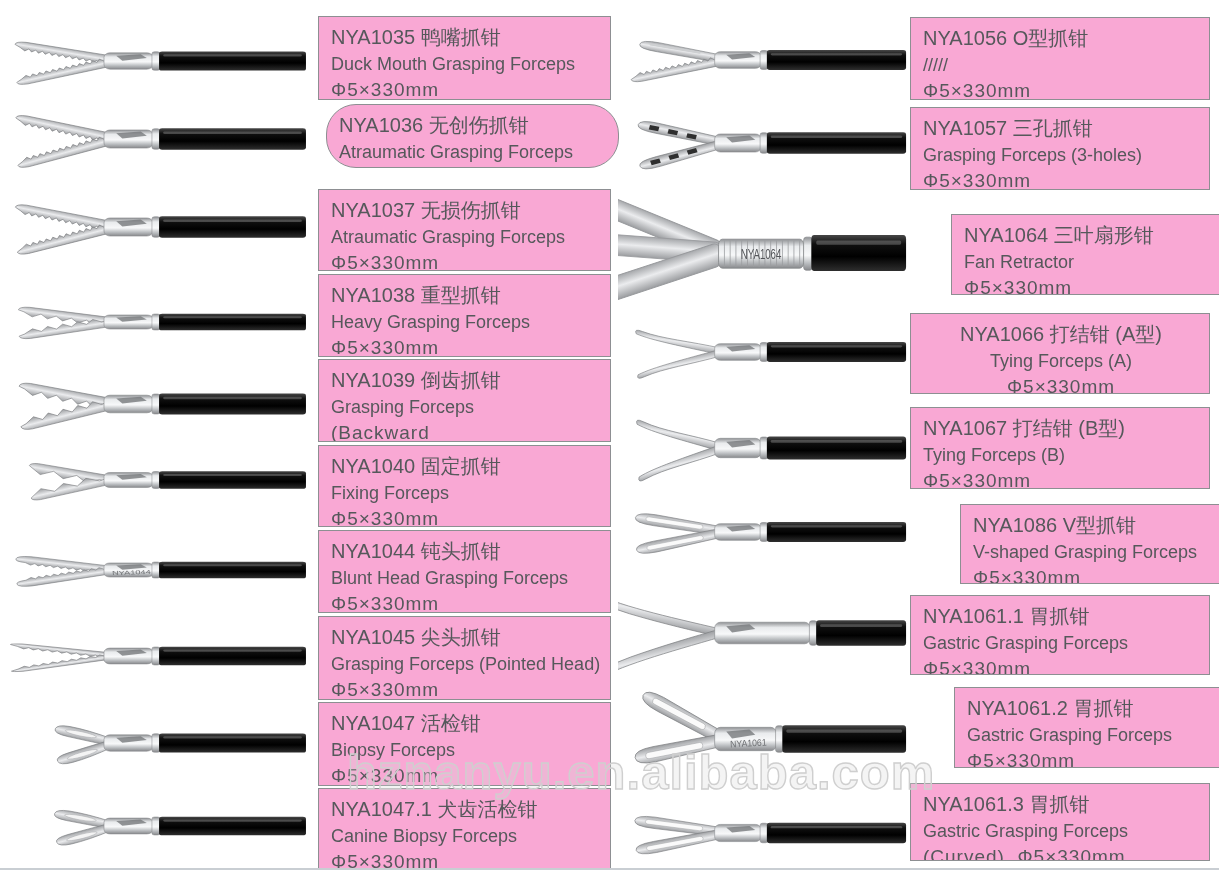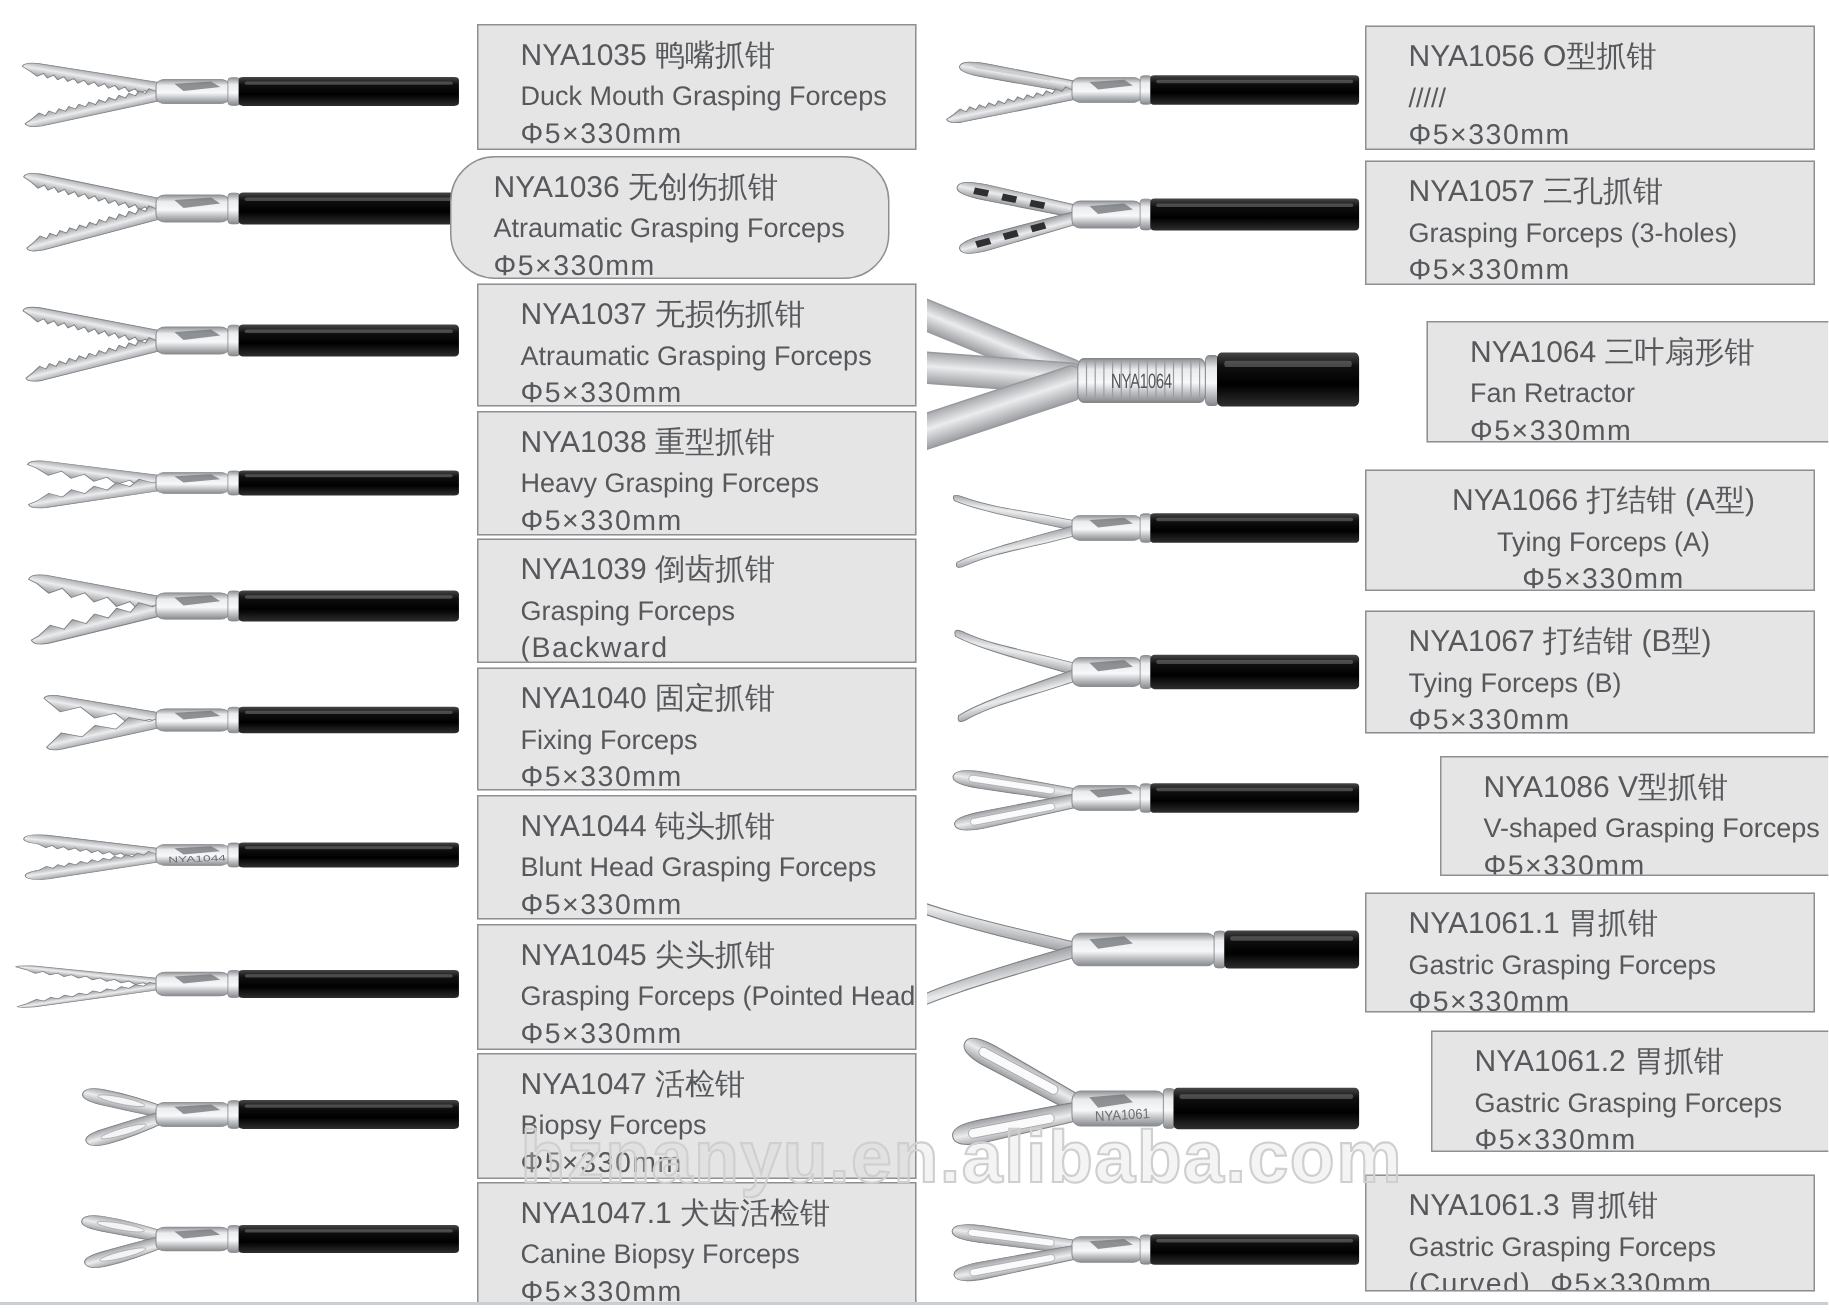--- a/index.html
+++ b/index.html
@@ -3,23 +3,23 @@
 <meta charset="utf-8">
 <style>
   html,body{margin:0;padding:0;background:#ffffff;}
   #stage{
     position:relative; width:1219px; height:875px; overflow:hidden;
     background:#ffffff;
     font-family:"Liberation Sans","DejaVu Sans",sans-serif;
     color:var(--text,#56585b);
   }
   .pbox{
-    position:absolute; box-sizing:border-box; background:#e5e5e5;
+    position:absolute; box-sizing:border-box; background:#f9a8d4;
     border:1.6px solid var(--border,#8d8f92);
-    padding:7px 10px 0 28px; overflow:hidden;
+    padding:7px 10px 0 12px; overflow:hidden;
   }
   .pbox .l1{font-size:20px; line-height:27px; white-space:nowrap;}
   .pbox .l2{font-size:18px; line-height:26px; white-space:nowrap;}
   .pbox .l3{font-size:19px; line-height:26px; letter-spacing:1px; white-space:pre-wrap;}
   .instr{position:absolute;}
   .instr svg{display:block; width:100%; height:100%;}
   #watermark{
     position:absolute; left:347px; top:744px; width:510px; height:60px;
     font-size:49px; font-weight:700; letter-spacing:1px; white-space:nowrap;
     color:rgba(214,214,214,0.28);
@@ -215,21 +215,21 @@
           <rect x="158" y="41" width="136" height="3" rx="1.5" fill="#777" opacity="0.55"></rect>
         </svg>
       </div>
     </div>
   <div id="left-boxes">
       <div class="pbox" style="left: 318px; top: 16px; width: 293px; height: 84px;">
     <div class="l1"><span class="code">NYA1035</span> <span class="cn">鸭嘴抓钳</span></div>
     <div class="l2">Duck Mouth Grasping Forceps</div>
     <div class="l3">Φ5×330mm</div>
   </div>
-      <div class="pbox" style="left: 300px; top: 104px; width: 293px; height: 82px; border-radius: 30px;">
+      <div class="pbox" style="left: 326px; top: 104px; width: 293px; height: 64px; border-radius: 30px;">
     <div class="l1"><span class="code">NYA1036</span> <span class="cn">无创伤抓钳</span></div>
     <div class="l2">Atraumatic Grasping Forceps</div>
     <div class="l3">Φ5×330mm</div>
   </div>
       <div class="pbox" style="left: 318px; top: 189px; width: 293px; height: 82px;">
     <div class="l1"><span class="code">NYA1037</span> <span class="cn">无损伤抓钳</span></div>
     <div class="l2">Atraumatic Grasping Forceps</div>
     <div class="l3">Φ5×330mm</div>
   </div>
       <div class="pbox" style="left: 318px; top: 274px; width: 293px; height: 83px;">

